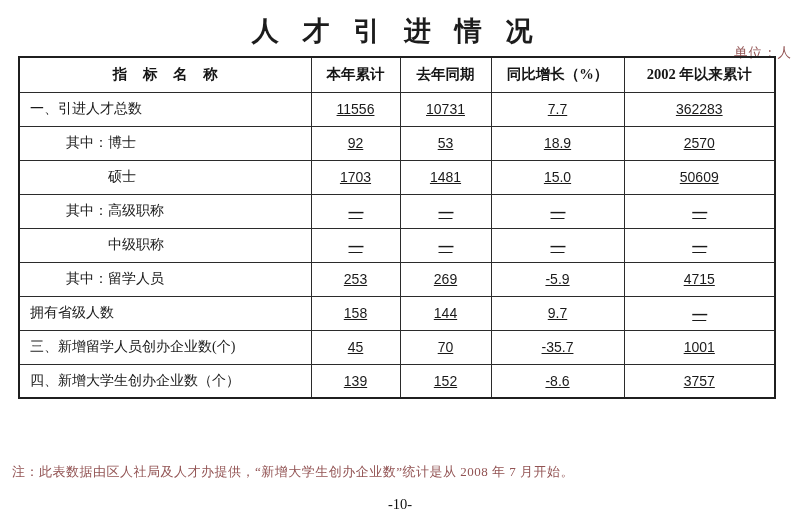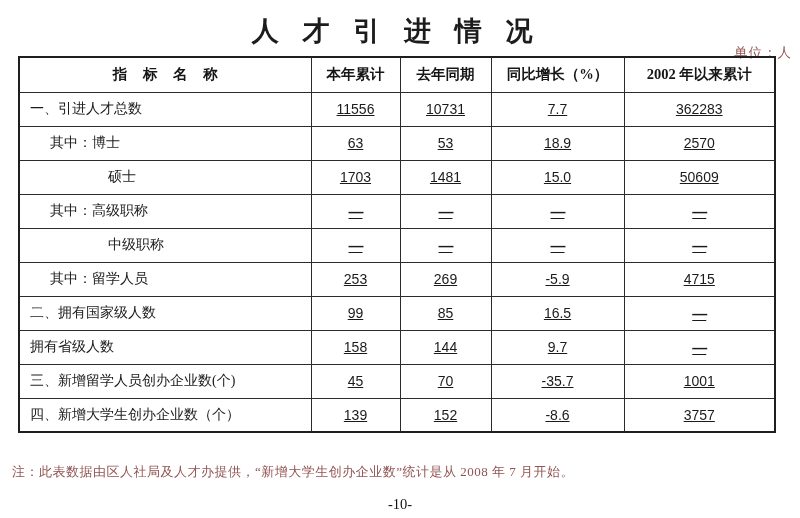--- a/index.html
+++ b/index.html
@@ -55,21 +55,21 @@
     text-align: left;
     font-size: 14px;
   }
   td.num {
     text-align: center;
     font-family: "Liberation Sans", sans-serif;
     font-size: 14px;
     text-decoration: underline;
   }
   tr.lv0 td.label { padding-left: 10px; }
-  tr.lv1 td.label { padding-left: 30px; margin-left: 16px; }
+  tr.lv1 td.label { padding-left: 46px; margin-left: 16px; }
   tr.lv2 td.label { padding-left: 88px; }
   tr.bold td.label { font-weight: normal; }
   td.num.dash { font-weight: bold; font-size: 15px; letter-spacing: -1px; }
   .footnote {
     position: absolute;
     left: 12px; top: 463px;
     font-size: 13px;
     color: #925353;
     letter-spacing: 0.5px;
   }
@@ -107,21 +107,21 @@
   <tbody>
     <tr class="lv0 bold">
       <td class="label">一、引进人才总数</td>
       <td class="num">11556</td>
       <td class="num">10731</td>
       <td class="num">7.7</td>
       <td class="num">362283</td>
     </tr>
     <tr class="lv1">
       <td class="label">其中：博士</td>
-      <td class="num">63</td>
+      <td class="num">92</td>
       <td class="num">53</td>
       <td class="num">18.9</td>
       <td class="num">2570</td>
     </tr>
     <tr class="lv2">
       <td class="label">硕士</td>
       <td class="num">1703</td>
       <td class="num">1481</td>
       <td class="num">15.0</td>
       <td class="num">50609</td>
@@ -140,27 +140,20 @@
       <td class="num dash">—</td>
       <td class="num dash">—</td>
     </tr>
     <tr class="lv1">
       <td class="label">其中：留学人员</td>
       <td class="num">253</td>
       <td class="num">269</td>
       <td class="num">-5.9</td>
       <td class="num">4715</td>
     </tr>
-    <tr class="lv0 bold">
-      <td class="label">二、拥有国家级人数</td>
-      <td class="num">99</td>
-      <td class="num">85</td>
-      <td class="num">16.5</td>
-      <td class="num dash">—</td>
-    </tr>
     <tr class="lv0">
       <td class="label">拥有省级人数</td>
       <td class="num">158</td>
       <td class="num">144</td>
       <td class="num">9.7</td>
       <td class="num dash">—</td>
     </tr>
     <tr class="lv0 bold">
       <td class="label">三、新增留学人员创办企业数(个)</td>
       <td class="num">45</td>

